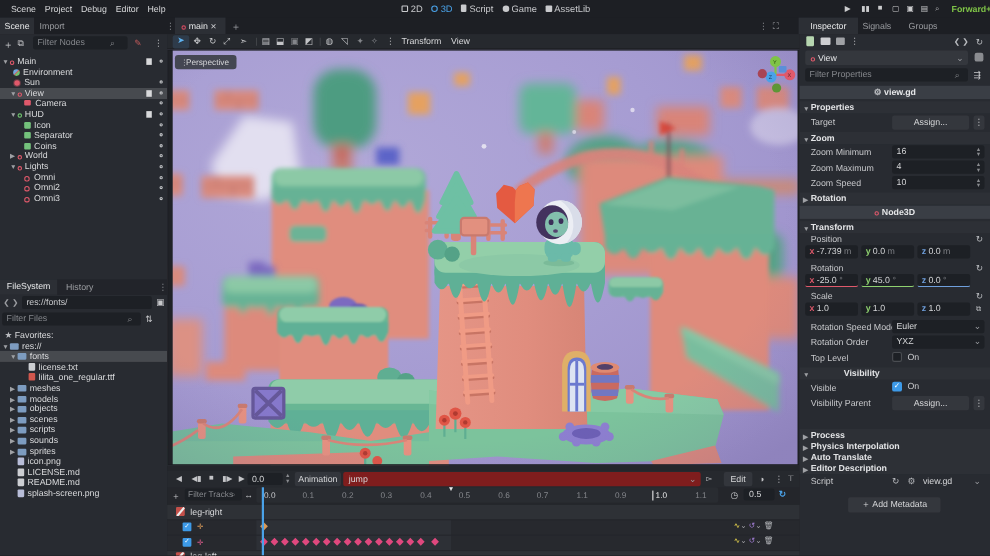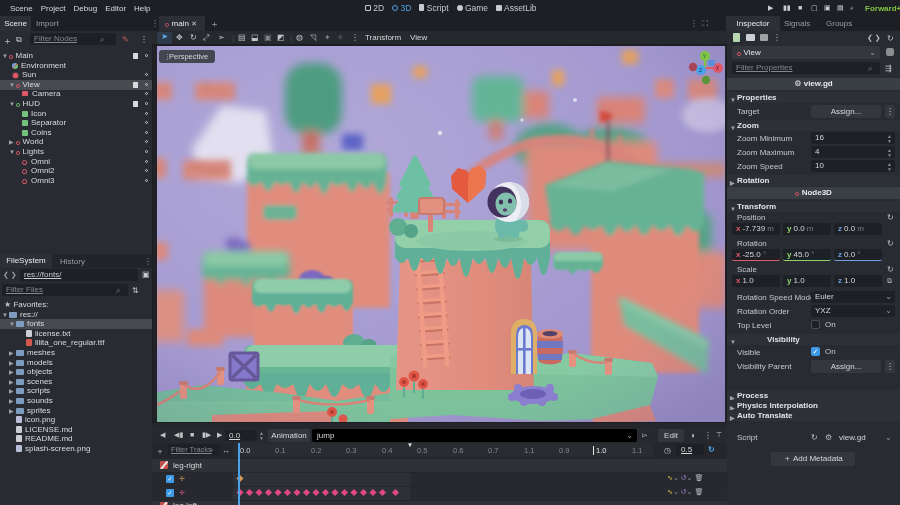--- a/index.html
+++ b/index.html
@@ -7,21 +7,21 @@
 body { font-family:"Liberation Sans", sans-serif; color:#cfd0d3; font-size:8px; position:relative; }
 .abs { position:absolute; }
 .menubar { left:0; top:0; width:900px; height:16px; background:#1d1f24; color:#d8d9db; }
 .menubar span.m { display:inline-block; margin-top:4px; margin-left:8px; font-size:8px; }
 .row2 { left:0; top:16px; width:900px; height:15px; background:#1d1f24; }
 .tabactive { background:#2c2f35; color:#e8e9ea; }
 .tabdim { color:#9b9da1; }
 .ldock { left:0; top:31px; width:152px; height:474px; background:#282b31; }
 .cdock { left:152px; top:31px; width:575px; height:474px; background:#24262b; }
 .rdock { left:727px; top:31px; width:173px; height:474px; background:#282b31; }
-.inputbox { background:#1d2025; border-radius:2px; color:#85878c;text-decoration:underline; }
+.inputbox { background:#1d2025; border-radius:2px; color:#85878c; }
 .treerow { position:absolute; left:0; width:152px; height:10px; line-height:10px; white-space:nowrap; color:#dadbdd; }
 .eye { position:absolute; right:4px; top:2.5px; width:3.5px; height:3.5px; border:1.6px solid #c2c4c7; border-radius:50%; }
 .catbar { position:absolute; left:0; width:173px; height:12px; background:#3a3e45; text-align:center; line-height:12px; color:#e6e7e9; font-weight:bold; }
 .sech { position:absolute; overflow:visible; left:0; width:173px; height:11px; line-height:11px; color:#e2e3e5; font-weight:bold; padding-left:10px; background:#2d3036;}
 .plabel { position:absolute; left:10px; color:#c7c8cb; }
 svg text { font-family:"Liberation Sans", sans-serif; }
 </style>
 </head>
 <body>
 
@@ -475,21 +475,21 @@
 
   <div class="abs" style="left:0;top:5px;width:575px;height:15px;background:#26292e;"></div>
   <div class="abs" style="left:8px;top:8px;color:#c3c4c7;font-size:7px;">◀</div>
   <div class="abs" style="left:22px;top:8px;color:#c3c4c7;font-size:7px;">◀▮</div>
   <div class="abs" style="left:38px;top:8px;color:#c3c4c7;font-size:7px;">■</div>
   <div class="abs" style="left:50px;top:8px;color:#c3c4c7;font-size:7px;">▮▶</div>
   <div class="abs" style="left:65px;top:8px;color:#c3c4c7;font-size:7px;">▶</div>
   <div class="abs inputbox" style="left:73px;top:7px;width:32px;height:11px;line-height:11px;padding-left:4px;color:#d6d7d9;">0.0</div>
   <div class="abs spin" style="left:107px;top:8px;color:#8a8c90;font-size:5px;line-height:5px;">▲<br>▼</div>
   <div class="abs" style="left:116px;top:6px;width:42px;height:13px;background:#33363c;border-radius:2px;text-align:center;line-height:13px;color:#d6d7d9;">Animation</div>
-  <div class="abs" style="left:160px;top:6px;width:325px;height:13px;background:#000000;border-radius:2px;line-height:13px;color:#d6d7d9;padding-left:5px;">jump<span style="float:right;margin-right:4px;color:#9b9da1;">⌄</span></div>
+  <div class="abs" style="left:160px;top:6px;width:325px;height:13px;background:#7f1d1d;border-radius:2px;line-height:13px;color:#d6d7d9;padding-left:5px;">jump<span style="float:right;margin-right:4px;color:#9b9da1;">⌄</span></div>
   <div class="abs" style="left:490px;top:8px;color:#c3c4c7;font-size:7px;">▻</div>
   <div class="abs" style="left:506px;top:6px;width:26px;height:13px;background:#33363c;border-radius:2px;text-align:center;line-height:13px;color:#d6d7d9;">Edit</div>
   <div class="abs" style="left:538px;top:8px;color:#c3c4c7;">◑</div>
   <div class="abs" style="left:552px;top:8px;color:#c3c4c7;">⋮</div>
   <div class="abs" style="left:564px;top:8px;color:#c3c4c7;font-size:7px;">⊤</div>
 
   <div class="abs" style="left:4px;top:23px;color:#c3c4c7;">＋</div>
   <div class="abs inputbox" style="left:16px;top:21px;width:52px;height:11px;line-height:11px;padding-left:3px;font-size:7.5px;">Filter Tracks</div>
   <div class="abs" style="left:58px;top:23px;color:#8a8c90;font-size:7px;">⌕</div>
   <div class="abs" style="left:70px;top:23px;color:#c3c4c7;">↔</div>
@@ -625,20 +625,21 @@
   <div class="sech" style="top:303px;padding-left:40px;"><span class="arr2">▼</span>Visibility</div>
   <div class="plabel" style="top:317px;">Visible</div>
   <div class="abs" style="left:84px;top:316px;width:9px;height:9px;background:#3d9ae8;border-radius:2px;color:#fff;font-size:7px;line-height:9px;text-align:center;">✓</div>
   <div class="abs" style="left:98px;top:316px;color:#c7c8cb;">On</div>
   <div class="plabel" style="top:331px;">Visibility Parent</div>
   <div class="abs" style="left:84px;top:329px;width:70px;height:13px;background:#34373d;border-radius:2px;text-align:center;line-height:13px;color:#d6d7d9;">Assign...</div>
   <div class="abs" style="left:158px;top:329px;width:10px;height:13px;background:#34373d;border-radius:2px;text-align:center;line-height:13px;color:#d6d7d9;">⋮</div>
   <div class="sech" style="top:359px;"><span class="arr2">▶</span>Process</div>
   <div class="sech" style="top:369px;"><span class="arr2">▶</span>Physics Interpolation</div>
   <div class="sech" style="top:379px;"><span class="arr2">▶</span>Auto Translate</div>
+  <div class="sech" style="top:389px;"><span class="arr2">▶</span>Editor Description</div>
   <div class="plabel" style="top:402px;">Script</div>
   <div class="abs" style="left:84px;top:402px;color:#b9bbbf;">↻</div>
   <div class="abs" style="left:98px;top:402px;color:#b9bbbf;">⚙</div>
   <div class="abs" style="left:112px;top:402px;color:#d6d7d9;">view.gd</div>
   <div class="abs" style="left:158px;top:402px;color:#9b9da1;">⌄</div>
   <div class="abs" style="left:44px;top:421px;width:84px;height:14px;background:#34373d;border-radius:2px;text-align:center;line-height:14px;color:#d6d7d9;">＋ Add Metadata</div>
  </div>
 </div>
 
 </body></html>

